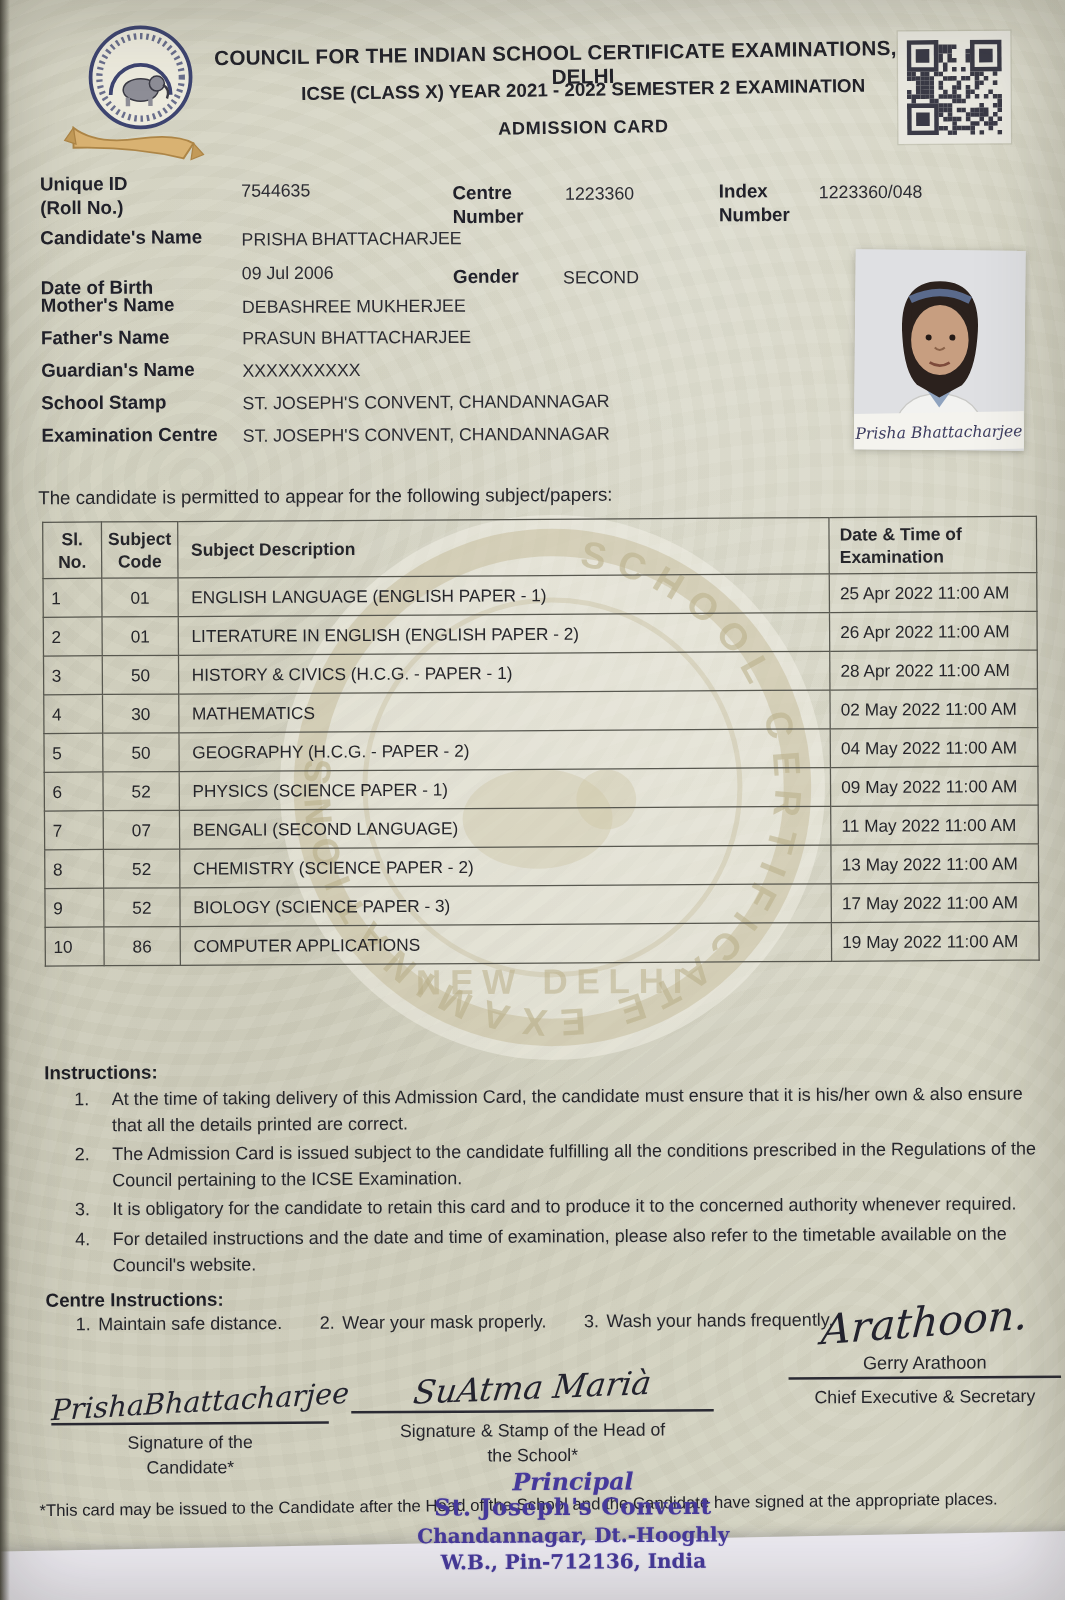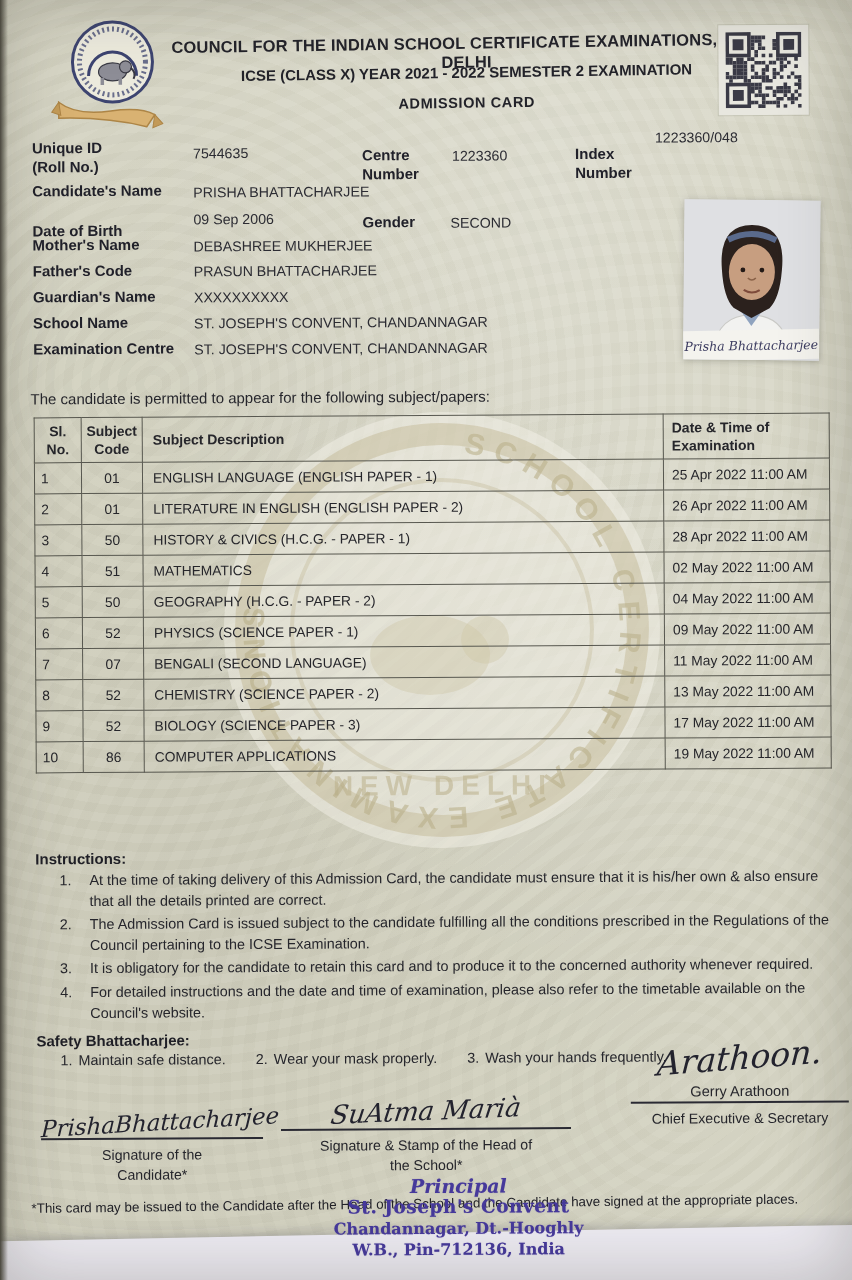--- a/index.html
+++ b/index.html
@@ -281,40 +281,40 @@
     </div>
 
     <div class="lbl" style="left:35px;top:136px">Unique ID
 (Roll No.)</div>
     <div class="val" style="left:196px;top:143px">7544635</div>
     <div class="lbl" style="left:365px;top:145px">Centre
 Number</div>
     <div class="val" style="left:455px;top:147px">1223360</div>
     <div class="lbl" style="left:578px;top:145px">Index
 Number</div>
-    <div class="val" style="left:658px;top:130px">1223360/048</div>
+    <div class="val" style="left:658px;top:147px">1223360/048</div>
 
     <div class="lbl" style="left:35px;top:179px">Candidate's Name</div>
     <div class="val" style="left:196px;top:182px">PRISHA BHATTACHARJEE</div>
 
     <div class="lbl" style="left:35px;top:219px">Date of Birth</div>
-    <div class="val" style="left:196px;top:209px">09 Sep 2006</div>
+    <div class="val" style="left:196px;top:209px">09 Jul 2006</div>
     <div class="lbl" style="left:365px;top:212px">Gender</div>
     <div class="val" style="left:453px;top:214px">SECOND</div>
 
     <div class="lbl" style="left:35px;top:233px">Mother's Name</div>
     <div class="val" style="left:196px;top:236px">DEBASHREE MUKHERJEE</div>
 
-    <div class="lbl" style="left:35px;top:259px">Father's Code</div>
+    <div class="lbl" style="left:35px;top:259px">Father's Name</div>
     <div class="val" style="left:196px;top:261px">PRASUN BHATTACHARJEE</div>
 
     <div class="lbl" style="left:35px;top:285px">Guardian's Name</div>
     <div class="val" style="left:196px;top:287px">XXXXXXXXXX</div>
 
-    <div class="lbl" style="left:35px;top:311px">School Name</div>
+    <div class="lbl" style="left:35px;top:311px">School Stamp</div>
     <div class="val" style="left:196px;top:313px">ST. JOSEPH'S CONVENT, CHANDANNAGAR</div>
 
     <div class="lbl" style="left:35px;top:337px">Examination Centre</div>
     <div class="val" style="left:196px;top:339px">ST. JOSEPH'S CONVENT, CHANDANNAGAR</div>
 
     <div class="photo">
       <svg width="136" height="160" viewBox="0 0 136 160">
         <rect width="136" height="160" fill="#dfe0e3"></rect>
         <path d="M30 150 q5 -35 38 -35 q33 0 38 35 z" fill="#f2f2f0" stroke="#c9c9c6"></path>
         <path d="M58 112 l10 14 10 -14 z" fill="#8fa3bf"></path>
@@ -375,21 +375,21 @@
             <td class="col-date">26 Apr 2022 11:00 AM</td>
           </tr>
         <tr>
             <td class="col-sl">3</td>
             <td class="col-code">50</td>
             <td class="col-desc">HISTORY &amp; CIVICS (H.C.G. - PAPER - 1)</td>
             <td class="col-date">28 Apr 2022 11:00 AM</td>
           </tr>
         <tr>
             <td class="col-sl">4</td>
-            <td class="col-code">51</td>
+            <td class="col-code">30</td>
             <td class="col-desc">MATHEMATICS</td>
             <td class="col-date">02 May 2022 11:00 AM</td>
           </tr>
         <tr>
             <td class="col-sl">5</td>
             <td class="col-code">50</td>
             <td class="col-desc">GEOGRAPHY (H.C.G. - PAPER - 2)</td>
             <td class="col-date">04 May 2022 11:00 AM</td>
           </tr>
         <tr>
@@ -432,21 +432,21 @@
     <div class="ins-item" style="top:912px">
       <span class="num">2.</span><span class="txt">The Admission Card is issued subject to the candidate fulfilling all the conditions prescribed in the Regulations of the Council pertaining to the ICSE Examination.</span>
     </div>
     <div class="ins-item" style="top:956px">
       <span class="num">3.</span><span class="txt">It is obligatory for the candidate to retain this card and to produce it to the concerned authority whenever required.</span>
     </div>
     <div class="ins-item" style="top:980px">
       <span class="num">4.</span><span class="txt">For detailed instructions and the date and time of examination, please also refer to the timetable available on the Council's website.</span>
     </div>
 
-    <div class="sec-title" style="left:34px;top:1030px">Safety Bhattacharjee:</div>
+    <div class="sec-title" style="left:34px;top:1030px">Centre Instructions:</div>
     <div class="safety-line">
       <b>1.</b><span>Maintain safe distance.</span><span class="gap"></span>
       <b>2.</b><span>Wear your mask properly.</span><span class="gap"></span>
       <b>3.</b><span>Wash your hands frequently.</span>
     </div>
 
     <div class="sig-left">
       <span class="script">PrishaBhattacharjee</span>
       <div class="sig-rule"></div>
       <div class="sig-cap">Signature of the

